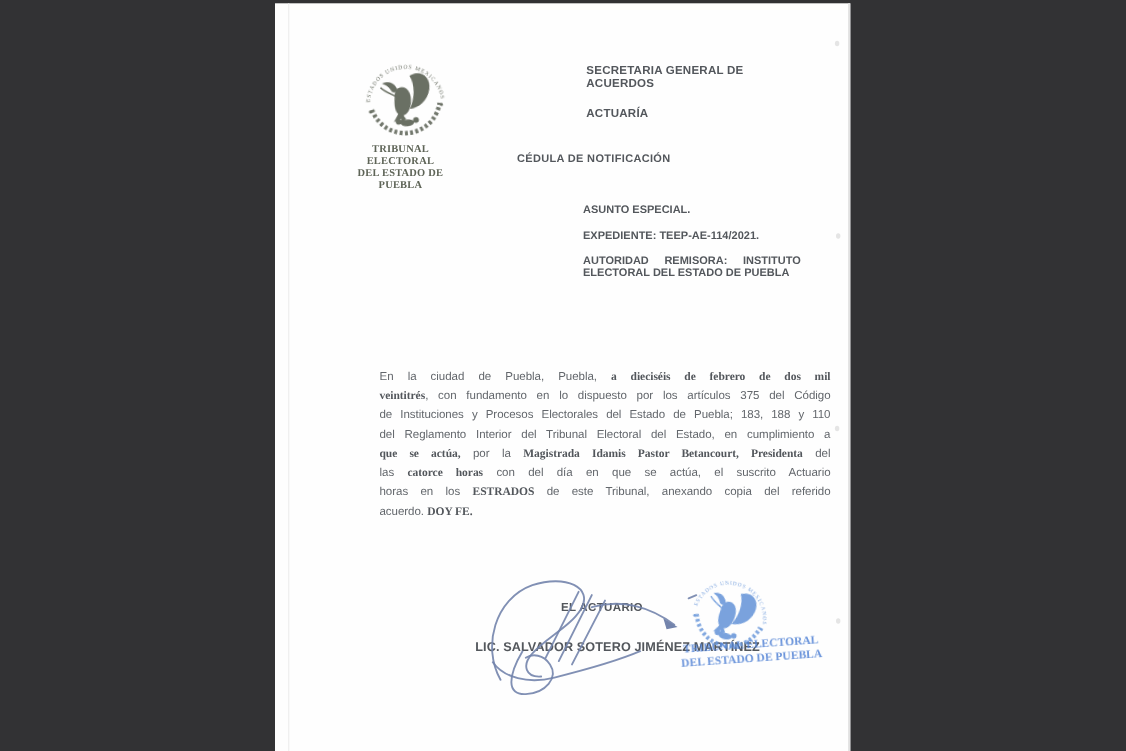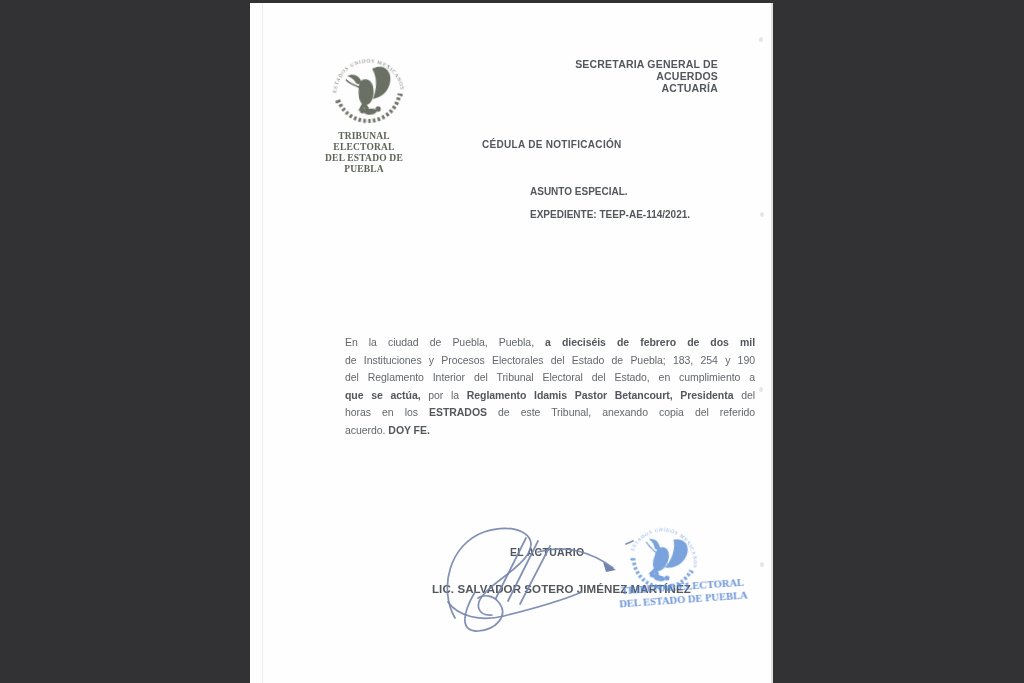--- a/index.html
+++ b/index.html
@@ -21,39 +21,39 @@
   .edge-line{position:absolute; left:12px; top:0; width:1px; height:680px; background:#ededed;}
   .edge-shade{position:absolute; right:0; top:0; width:2px; height:680px; background:#e2e2e2;}
   .speck{position:absolute; width:4px; height:5px; border-radius:50%; background:#d4d4d4; opacity:.6;}
 
   
   .logo-svg{position:absolute; left:71px; top:41px; width:94px; height:88px;
     color:var(--seal-gray); transform:rotate(-6deg); filter:blur(.3px); opacity:.92;}
   .logo-caption{position:absolute; left:58px; top:128px; width:112px; text-align:center;
     font-family:"Liberation Serif", serif; font-weight:bold; font-size:9.5px; line-height:11px;
     color:var(--seal-gray); letter-spacing:.2px;}
-  .hdr-right{position:absolute; left:268px; top:55px; width:200px; text-align:right;
+  .hdr-right{position:absolute; left:283px; top:55px; width:200px; text-align:left;
     font-weight:bold; font-size:10.5px; color:var(--ink-bold); letter-spacing:.2px;}
-  .hdr-right .actuaria{}
-  .doc-title{position:absolute; left:232px; top:136px; font-weight:bold; font-size:10px;
+  .hdr-right .actuaria{margin-top:15px;}
+  .doc-title{position:absolute; left:220px; top:136px; font-weight:bold; font-size:10px;
     color:var(--ink-bold); letter-spacing:.3px; white-space:nowrap;}
 
   
   .details{position:absolute; left:280px; top:183px; width:198px;
     font-weight:bold; font-size:10px; color:var(--ink-bold);}
   .details .entry{margin-bottom:12px; line-height:11px;}
 
   
   .justify-lines .tl{text-align:justify; text-align-last:justify;}
   .justify-lines .tl:last-child{text-align:center; text-align-last:left;}
 
   
   .body-par{position:absolute; left:95px; top:331px; width:410px;
     font-size:10.5px; line-height:17.5px; letter-spacing:-0.05px; color:var(--ink);}
-  .body-par .b, .details .b{font-weight:bold; color:var(--ink-bold);}
+  .body-par .b, .details .b{font-weight:bold; color:var(--ink-bold);font-family:Liberation Serif, serif;}
   .b{font-weight:bold; color:var(--ink-bold);}
 
   
   .role-label{position:absolute; left:260px; top:543px; font-weight:bold; font-size:10.5px;
     color:var(--ink-bold); letter-spacing:.3px; white-space:nowrap;}
   .sig-name{position:absolute; left:182px; top:580px; font-weight:bold; font-size:11.5px;
     color:var(--ink-bold); letter-spacing:.1px; white-space:nowrap;}
   .stamp-svg{position:absolute; left:372px; top:511px; width:84px; height:84px;
     color:var(--stamp-blue); transform:rotate(12deg); filter:blur(.3px); opacity:.92;}
   .stamp-text{position:absolute; left:368px; top:577px; width:130px; text-align:center;
@@ -123,27 +123,33 @@
 
     <div class="doc-title">CÉDULA DE NOTIFICACIÓN</div>
 
     <div class="details">
         <div class="entry justify-lines">
           <div class="tl">ASUNTO ESPECIAL.</div>
         </div>
         <div class="entry justify-lines">
           <div class="tl">EXPEDIENTE: TEEP-AE-114/2021.</div>
         </div>
+        <div class="entry justify-lines">
+          <div class="tl">AUTORIDAD REMISORA: INSTITUTO</div>
+          <div class="tl">ELECTORAL DEL ESTADO DE PUEBLA</div>
+        </div>
       </div>
 
     <div class="body-par justify-lines">
         <div class="tl"><span>En la ciudad de Puebla, Puebla, </span><span class="b">a dieciséis de febrero de dos mil</span></div>
-        <div class="tl"><span>de Instituciones y Procesos Electorales del Estado de Puebla; 183, 254 y 190</span></div>
+        <div class="tl"><span class="b">veintitrés</span><span>, con fundamento en lo dispuesto por los artículos 375 del Código</span></div>
+        <div class="tl"><span>de Instituciones y Procesos Electorales del Estado de Puebla; 183, 188 y 110</span></div>
         <div class="tl"><span>del Reglamento Interior del Tribunal Electoral del Estado, en cumplimiento a</span></div>
-        <div class="tl"><span class="b">que se actúa,</span><span> por la </span><span class="b">Reglamento Idamis Pastor Betancourt, Presidenta</span><span> del</span></div>
+        <div class="tl"><span class="b">que se actúa,</span><span> por la </span><span class="b">Magistrada Idamis Pastor Betancourt, Presidenta</span><span> del</span></div>
+        <div class="tl"><span>las </span><span class="b">catorce horas</span><span> con del día en que se actúa, el suscrito Actuario</span></div>
         <div class="tl"><span>horas en los </span><span class="b">ESTRADOS</span><span> de este Tribunal, anexando copia del referido</span></div>
         <div class="tl"><span>acuerdo. </span><span class="b">DOY FE.</span></div>
       </div>
 
     <div class="role-label">EL ACTUARIO</div>
     <div class="sig-name">LIC. SALVADOR SOTERO JIMÉNEZ MARTÍNEZ</div>
 
     <svg class="stamp-svg" viewBox="0 0 100 100">
       <use href="#seal-symbol"></use>
     </svg>

